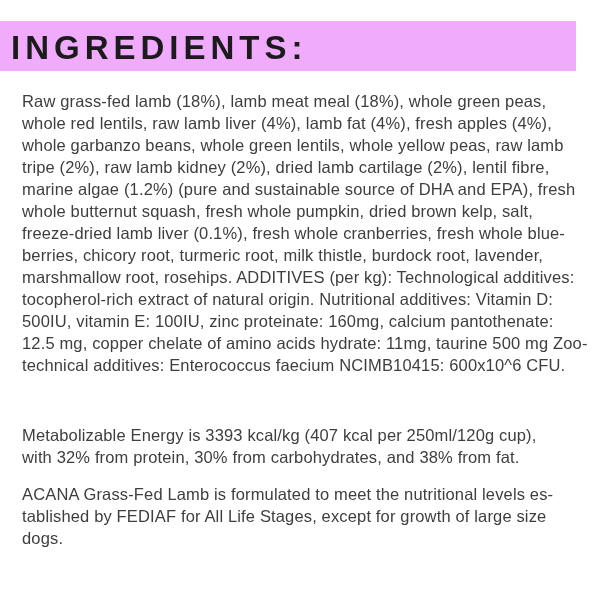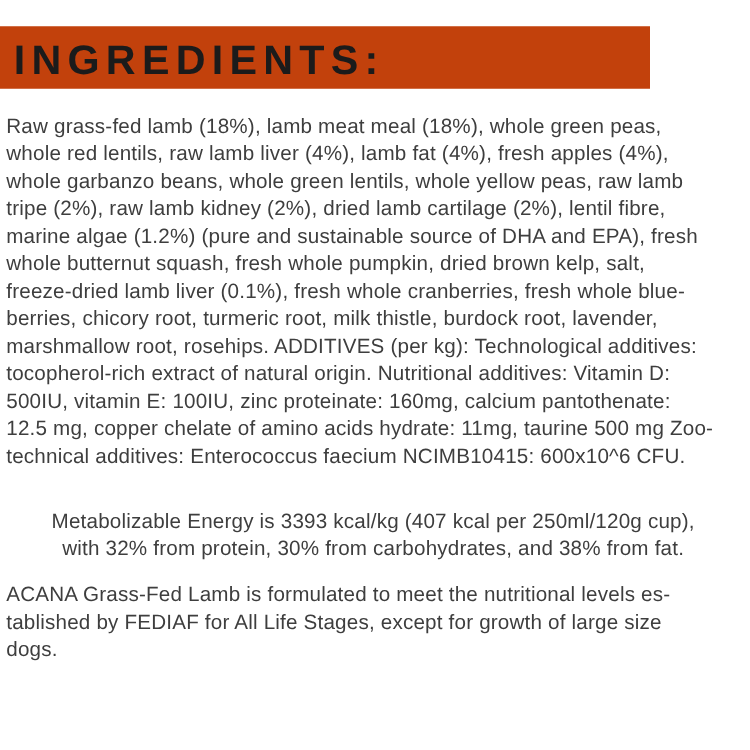--- a/index.html
+++ b/index.html
@@ -13,55 +13,54 @@
       overflow: hidden;
       font-family: "Liberation Sans", "DejaVu Sans", sans-serif;
     }
     .page {
       width: 600px;
       height: 600px;
       position: relative;
     }
     .header-bar {
       margin-top: 21px;
-      width: 520px;
+      width: 576px;
       height: 50px;
-      background: #c2410c;
+      background: #f0abfc;
       display: flex;
       align-items: center;
       box-sizing: border-box;
       padding-left: 11px;
     }
     .header-bar h1 {
       margin: 0;
       font-size: 33px;
       font-weight: 800;
       letter-spacing: 5px;
       color: #1b1b1b;
       line-height: 1;
       padding-top: 2px;
     }
     .content {
       box-sizing: border-box;
-      padding: 0 8px 0 5px;
+      padding: 0 8px 0 22px;
     }
     .para {
       margin: 0;
       font-size: 16.5px;
       line-height: 22px;
       letter-spacing: 0.15px;
       color: #3e3e3e;
       white-space: pre;
     }
     .para.ingredients {
       margin-top: 19px;
     }
     .para.energy {
-      margin-top: 30px;
-      text-align: center;
+      margin-top: 48px;
     }
     .para.formulation {
       margin-top: 15px;
     }
   </style>
 </head>
 <body>
 
 <div class="page">
   <div class="header-bar">

